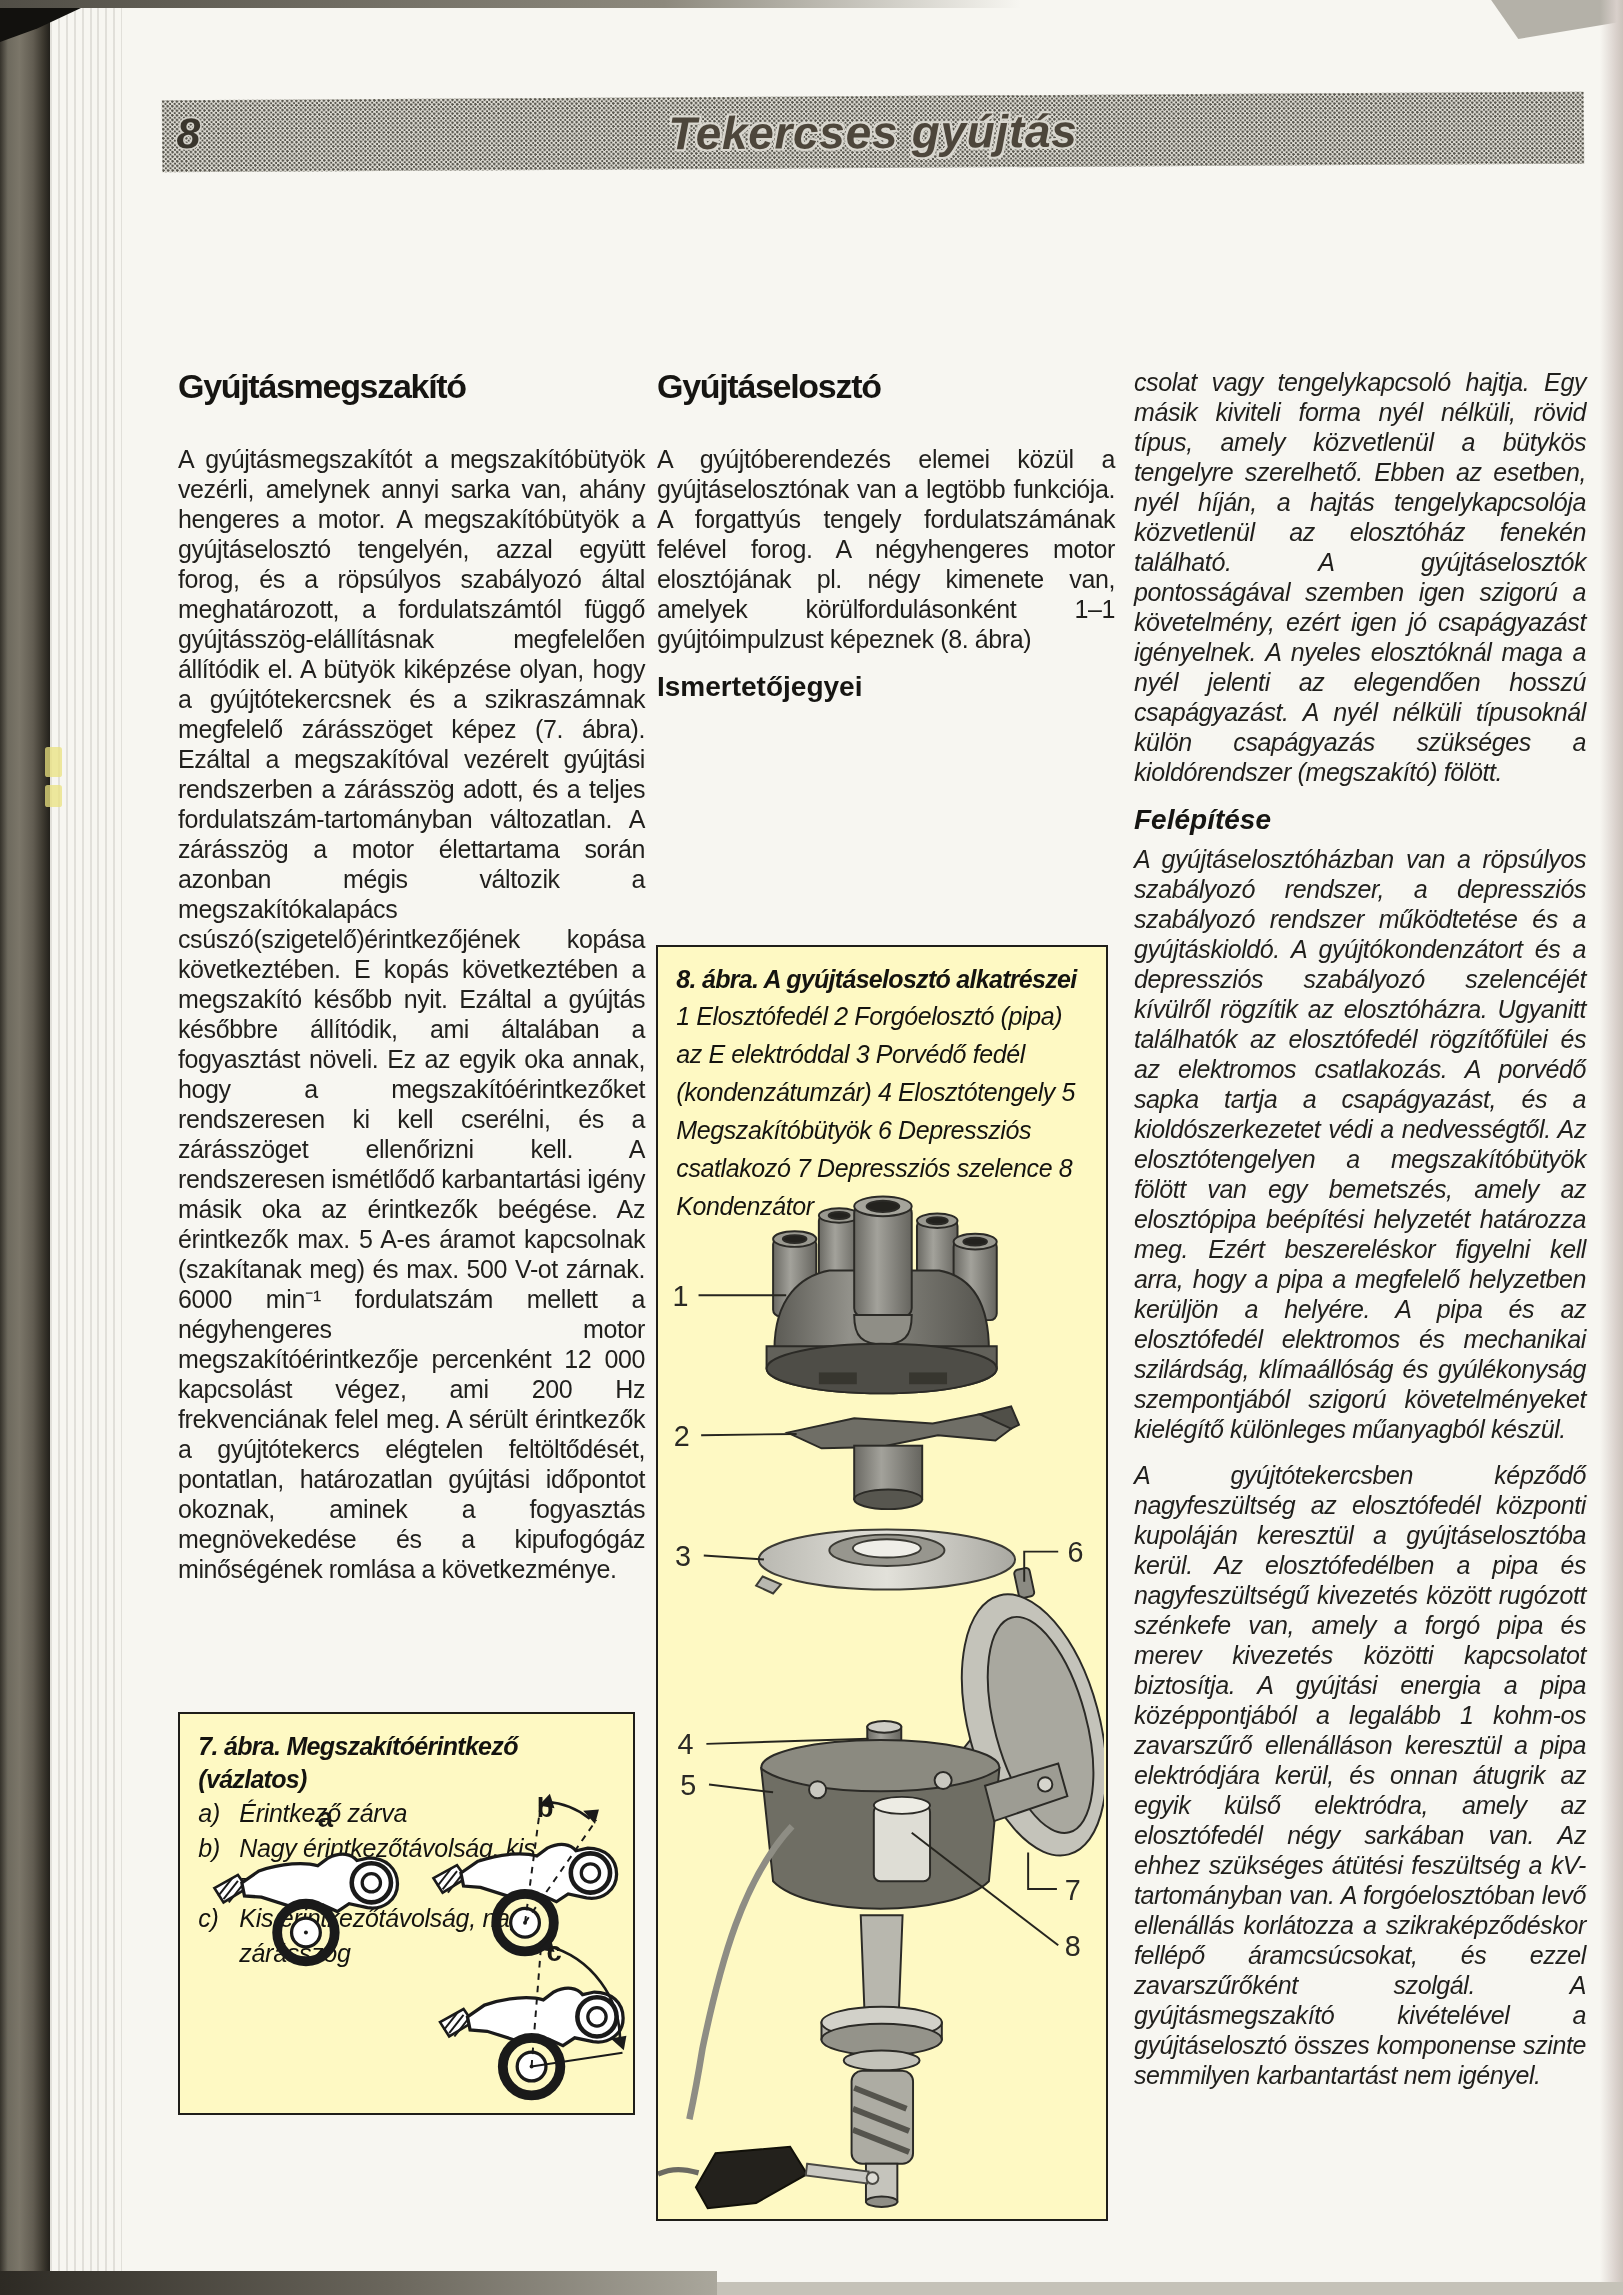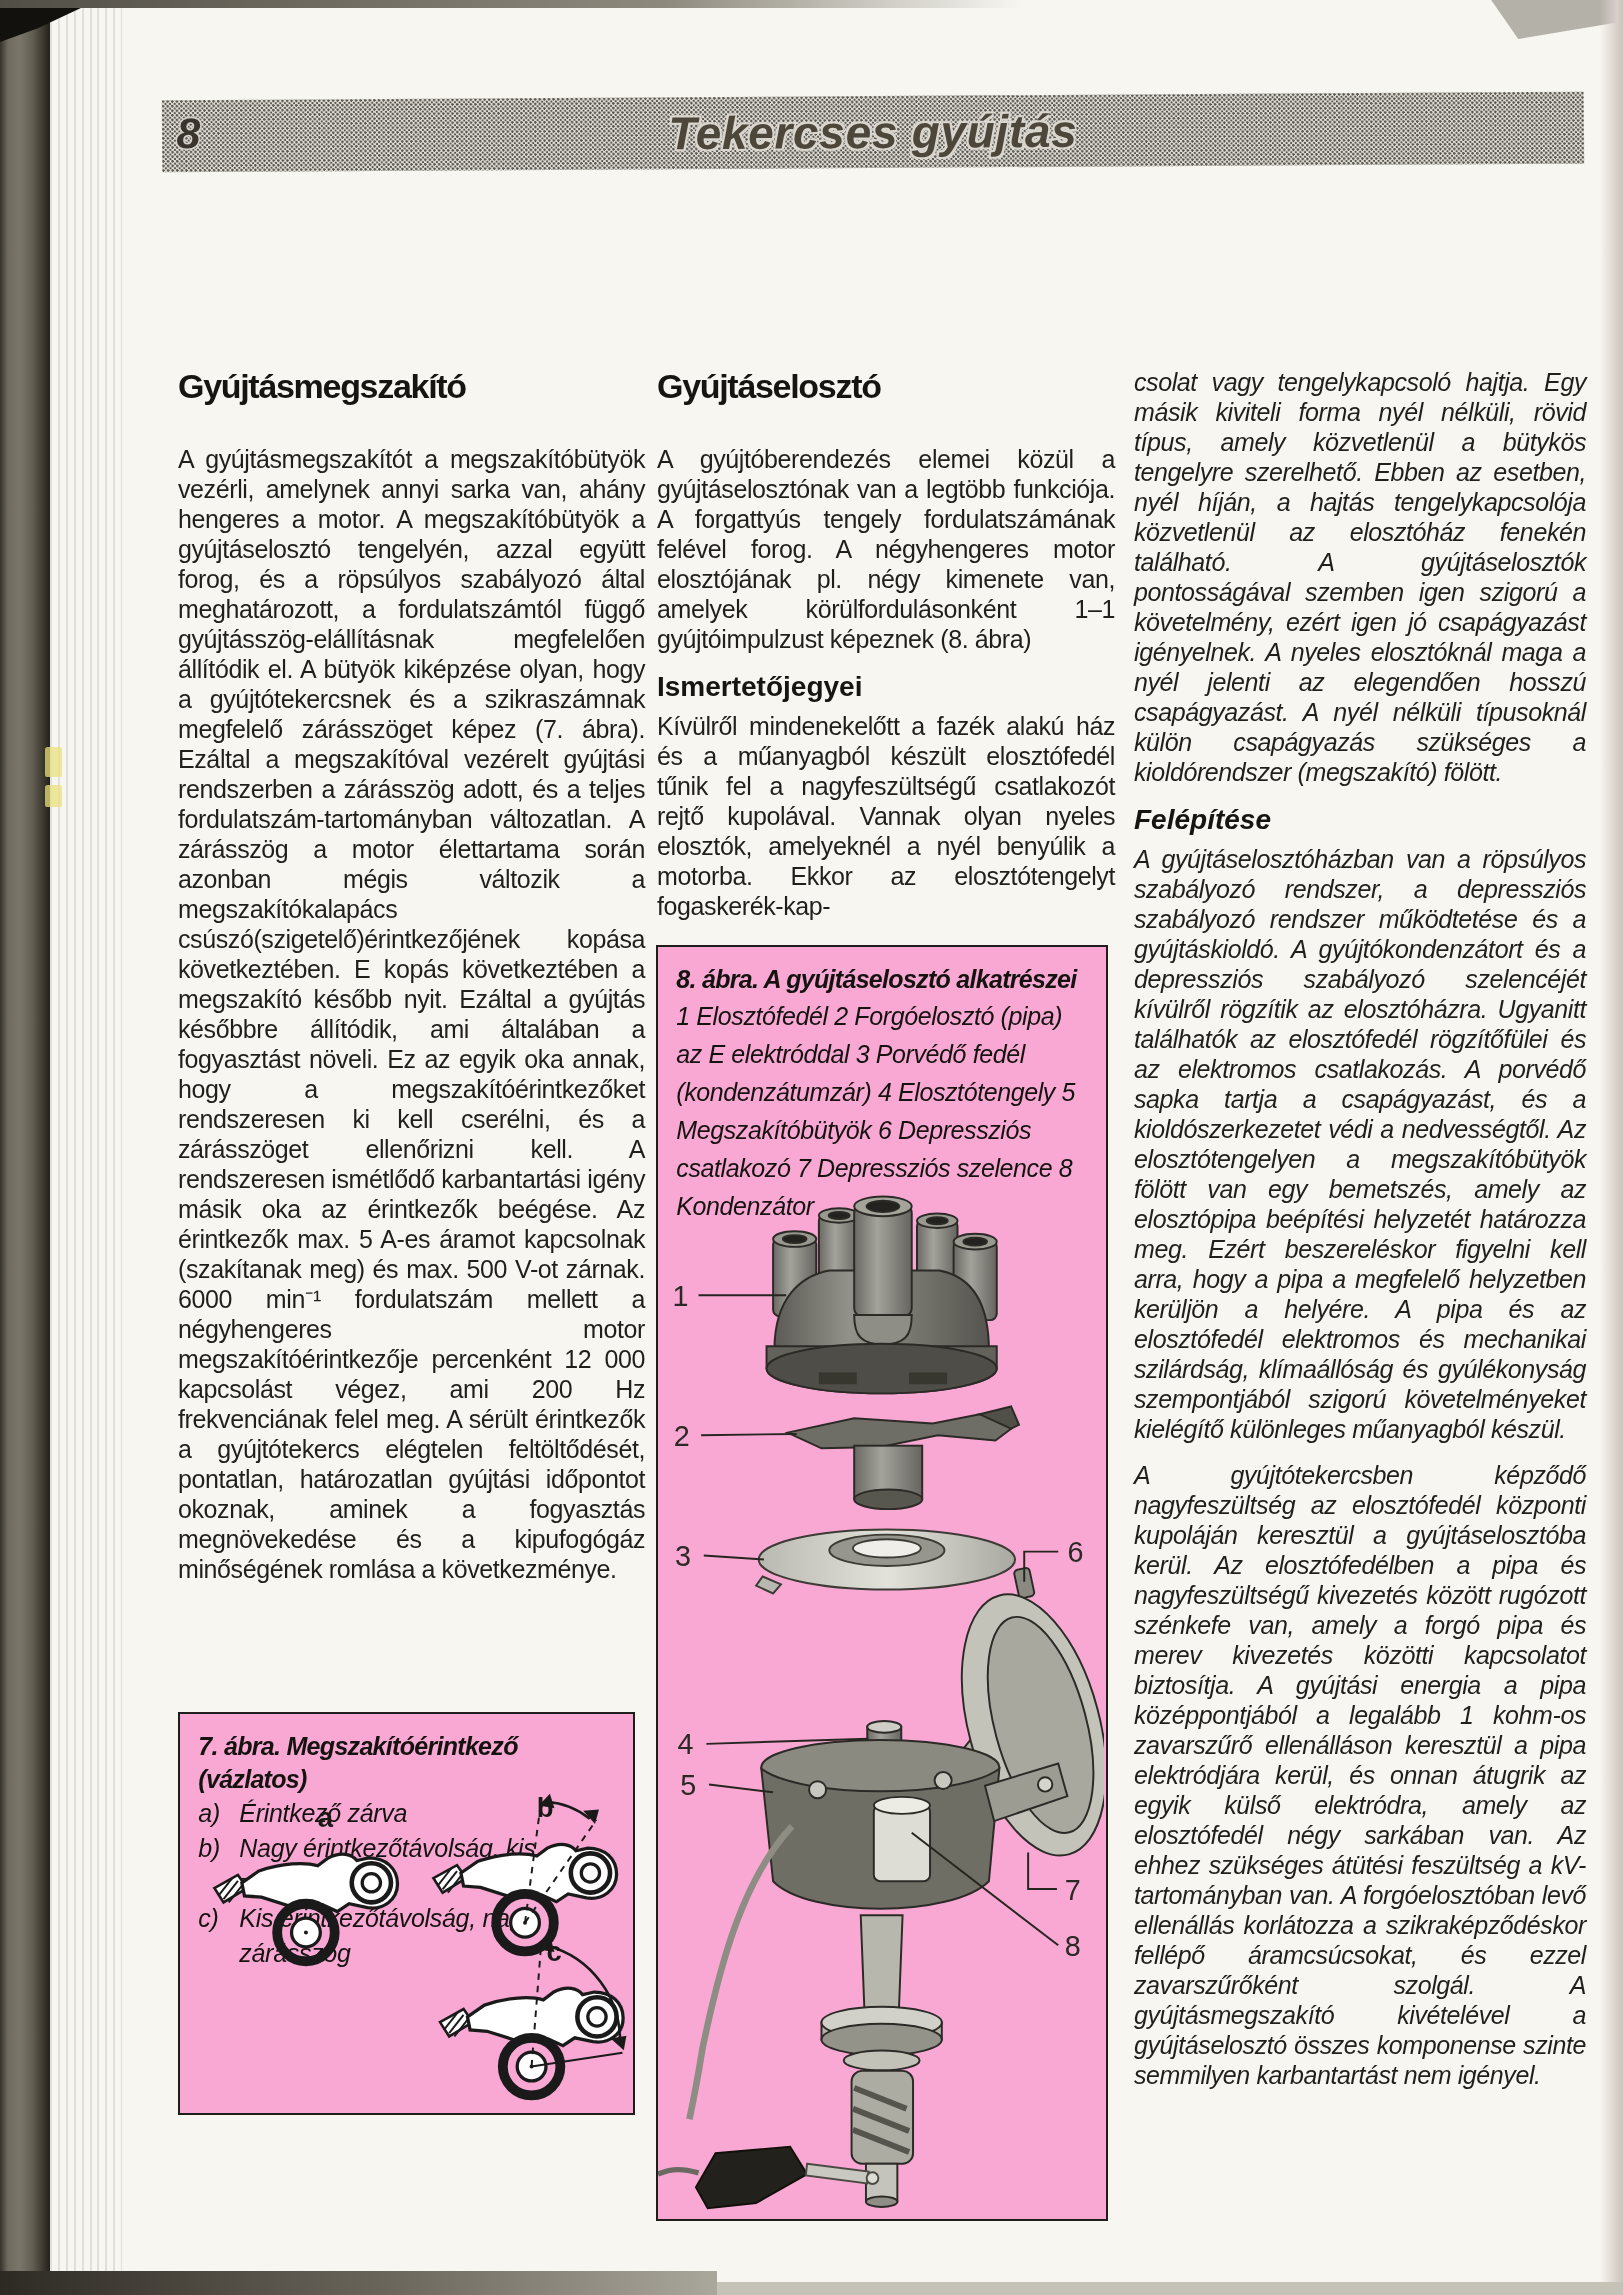--- a/index.html
+++ b/index.html
@@ -43,21 +43,21 @@
   .col{position:absolute;top:367px;}
   .col1{left:178px;width:467px;}
   .col2{left:657px;width:458px;}
   .col3{left:1134px;width:452px;font-style:italic;}
   h1{font-size:34px;font-weight:bold;margin:0 0 38px 0;letter-spacing:-1.3px;color:#161512;}
   h2{font-size:28px;font-weight:bold;margin:17px 0 7.9px 0;color:#161512;}
   p.body{font-size:25px;line-height:30px;letter-spacing:-0.4px;text-align:justify;margin:0;color:#201f1c;}
   p.body + p.body{margin-top:16px;}
 
   
-  .figbox{position:absolute;background:#f9a8d4;border:2.6px solid #1f1e1a;box-sizing:border-box;}
+  .figbox{position:absolute;background:#fef9c3;border:2.6px solid #1f1e1a;box-sizing:border-box;}
   .fig7{left:178px;top:1712px;width:457px;height:403px;}
   .fig8{left:656px;top:945px;width:452px;height:1276px;}
   .figcap{padding:15.7px 18.3px 0 18.3px;}
   .figcap .ftitle{font-size:25px;font-weight:bold;font-style:italic;letter-spacing:-0.7px;line-height:33px;color:#14130f;}
   .figcap .fitem{display:flex;font-style:italic;font-size:25px;line-height:35px;letter-spacing:-0.3px;color:#14130f;}
   .figcap .fitem .flab{width:41px;flex:none;}
   .figcap .flegend{font-style:italic;font-size:25px;line-height:38px;letter-spacing:-0.4px;text-align:left;margin-top:1.3px;color:#14130f;}
   .figsvg{position:absolute;left:0;bottom:0;}
   svg text{font-family:"Liberation Sans",sans-serif;}
   .callout{font-size:44px;fill:#2a2925;}
@@ -86,21 +86,20 @@
 
   <div class="col col1">
     <h1>Gyújtásmegszakító</h1>
     <p class="body">A gyújtásmegszakítót a megszakítóbütyök vezérli, amelynek annyi sarka van, ahány hengeres a motor. A megszakítóbütyök a gyújtáselosztó tengelyén, azzal együtt forog, és a röpsúlyos szabályozó által meghatározott, a fordulatszámtól függő gyújtásszög-elállításnak megfelelően állítódik el. A bütyök kiképzése olyan, hogy a gyújtótekercsnek és a szikraszámnak megfelelő zárásszöget képez (7. ábra). Ezáltal a megszakítóval vezérelt gyújtási rendszerben a zárásszög adott, és a teljes fordulatszám-tartományban változatlan. A zárásszög a motor élettartama során azonban mégis változik a megszakítókalapács csúszó(szigetelő)érintkezőjének kopása következtében. E kopás következtében a megszakító később nyit. Ezáltal a gyújtás későbbre állítódik, ami általában a fogyasztást növeli. Ez az egyik oka annak, hogy a megszakítóérintkezőket rendszeresen ki kell cserélni, és a zárásszöget ellenőrizni kell. A rendszeresen ismétlődő karbantartási igény másik oka az érintkezők beégése. Az érintkezők max. 5 A-es áramot kapcsolnak (szakítanak meg) és max. 500 V-ot zárnak. 6000 min⁻¹ fordulatszám mellett a négyhengeres motor megszakítóérintkezője percenként 12 000 kapcsolást végez, ami 200 Hz frekvenciának felel meg. A sérült érintkezők a gyújtótekercs elégtelen feltöltődését, pontatlan, határozatlan gyújtási időpontot okoznak, aminek a fogyasztás megnövekedése és a kipufogógáz minőségének romlása a következménye.</p>
   </div>
 
   <div class="col col2">
     <h1>Gyújtáselosztó</h1>
     <p class="body">A gyújtóberendezés elemei közül a gyújtáselosztónak van a legtöbb funkciója. A forgattyús tengely fordulatszámának felével forog. A négyhengeres motor elosztójának pl. négy kimenete van, amelyek körülfordulásonként 1–1 gyújtóimpulzust képeznek (8. ábra)</p>
     <h2>Ismertetőjegyei</h2>
-    <p class="body">Kívülről mindenekelőtt a fazék alakú ház és a műanyagból készült elosztófedél tűnik fel a nagyfeszültségű csatlakozót rejtő kupolával. Vannak olyan nyeles elosztók, amelyeknél a nyél benyúlik a motorba. Ekkor az elosztótengelyt fogaskerék-kap-</p>
   </div>
 
   <div class="col col3">
     <p class="body">csolat vagy tengelykapcsoló hajtja. Egy másik kiviteli forma nyél nélküli, rövid típus, amely közvetlenül a bütykös tengelyre szerelhető. Ebben az esetben, nyél híján, a hajtás tengelykapcsolója közvetlenül az elosztóház fenekén található. A gyújtáselosztók pontosságával szemben igen szigorú a követelmény, ezért igen jó csapágyazást igényelnek. A nyeles elosztóknál maga a nyél jelenti az elegendően hosszú csapágyazást. A nyél nélküli típusoknál külön csapágyazás szükséges a kioldórendszer (megszakító) fölött.</p>
     <h2>Felépítése</h2>
     <p class="body">A gyújtáselosztóházban van a röpsúlyos szabályozó rendszer, a depressziós szabályozó rendszer működtetése és a gyújtáskioldó. A gyújtókondenzátort és a depressziós szabályozó szelencéjét kívülről rögzítik az elosztóházra. Ugyanitt találhatók az elosztófedél rögzítőfülei és az elektromos csatlakozás. A porvédő sapka tartja a csapágyazást, és a kioldószerkezetet védi a nedvességtől. Az elosztótengelyen a megszakítóbütyök fölött van egy bemetszés, amely az elosztópipa beépítési helyzetét határozza meg. Ezért beszereléskor figyelni kell arra, hogy a pipa a megfelelő helyzetben kerüljön a helyére. A pipa és az elosztófedél elektromos és mechanikai szilárdság, klímaállóság és gyúlékonyság szempontjából szigorú követelményeket kielégítő különleges műanyagból készül.</p>
     <p class="body">A gyújtótekercsben képződő nagyfeszültség az elosztófedél központi kupoláján keresztül a gyújtáselosztóba kerül. Az elosztófedélben a pipa és nagyfeszültségű kivezetés között rugózott szénkefe van, amely a forgó pipa és merev kivezetés közötti kapcsolatot biztosítja. A gyújtási energia a pipa középpontjából a legalább 1 kohm-os zavarszűrő ellenálláson keresztül a pipa elektródjára kerül, és onnan átugrik az egyik külső elektródra, amely az elosztófedél négy sarkában van. Az ehhez szükséges átütési feszültség a kV-tartományban van. A forgóelosztóban levő ellenállás korlátozza a szikraképződéskor fellépő áramcsúcsokat, és ezzel zavarszűrőként szolgál. A gyújtásmegszakító kivételével a gyújtáselosztó összes komponense szinte semmilyen karbantartást nem igényel.</p>
   </div>
 
   <div class="figbox fig7">

